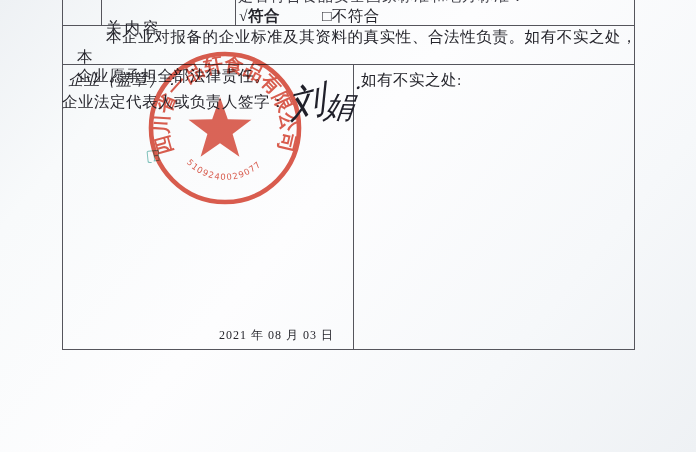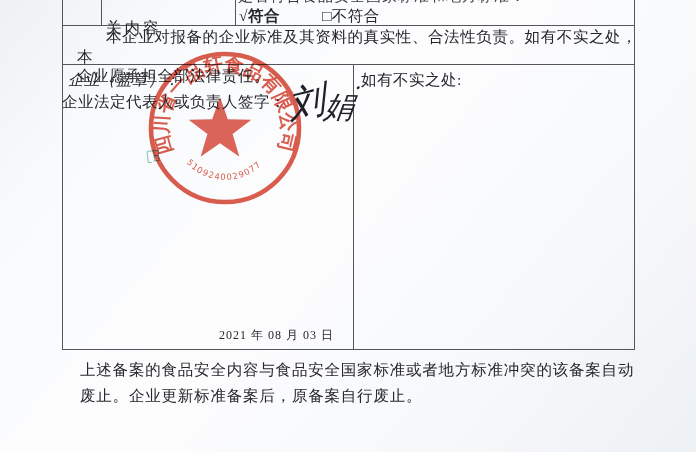--- a/index.html
+++ b/index.html
@@ -78,15 +78,15 @@
   </svg>
 
   <div class="signature">
     <span class="sig-c1">刘</span><span class="sig-c2">娟</span><span class="sig-dot">·</span>
   </div>
 
   <div class="date">2021 年 08 月 03 日</div>
 
   <div class="celltext" style="left:361px;top:70px;">如有不实之处:</div>
 
-  <p class="note"><span>上述备案的食品安全内容与食品安全国家标准或者地方标准冲突的该备案自动</span><br><span>废止。企业更新标准备案后，原备案自行废止。</span></p>
+  <p class="note"><br></p>
 
 </div>
 
 </body></html>

